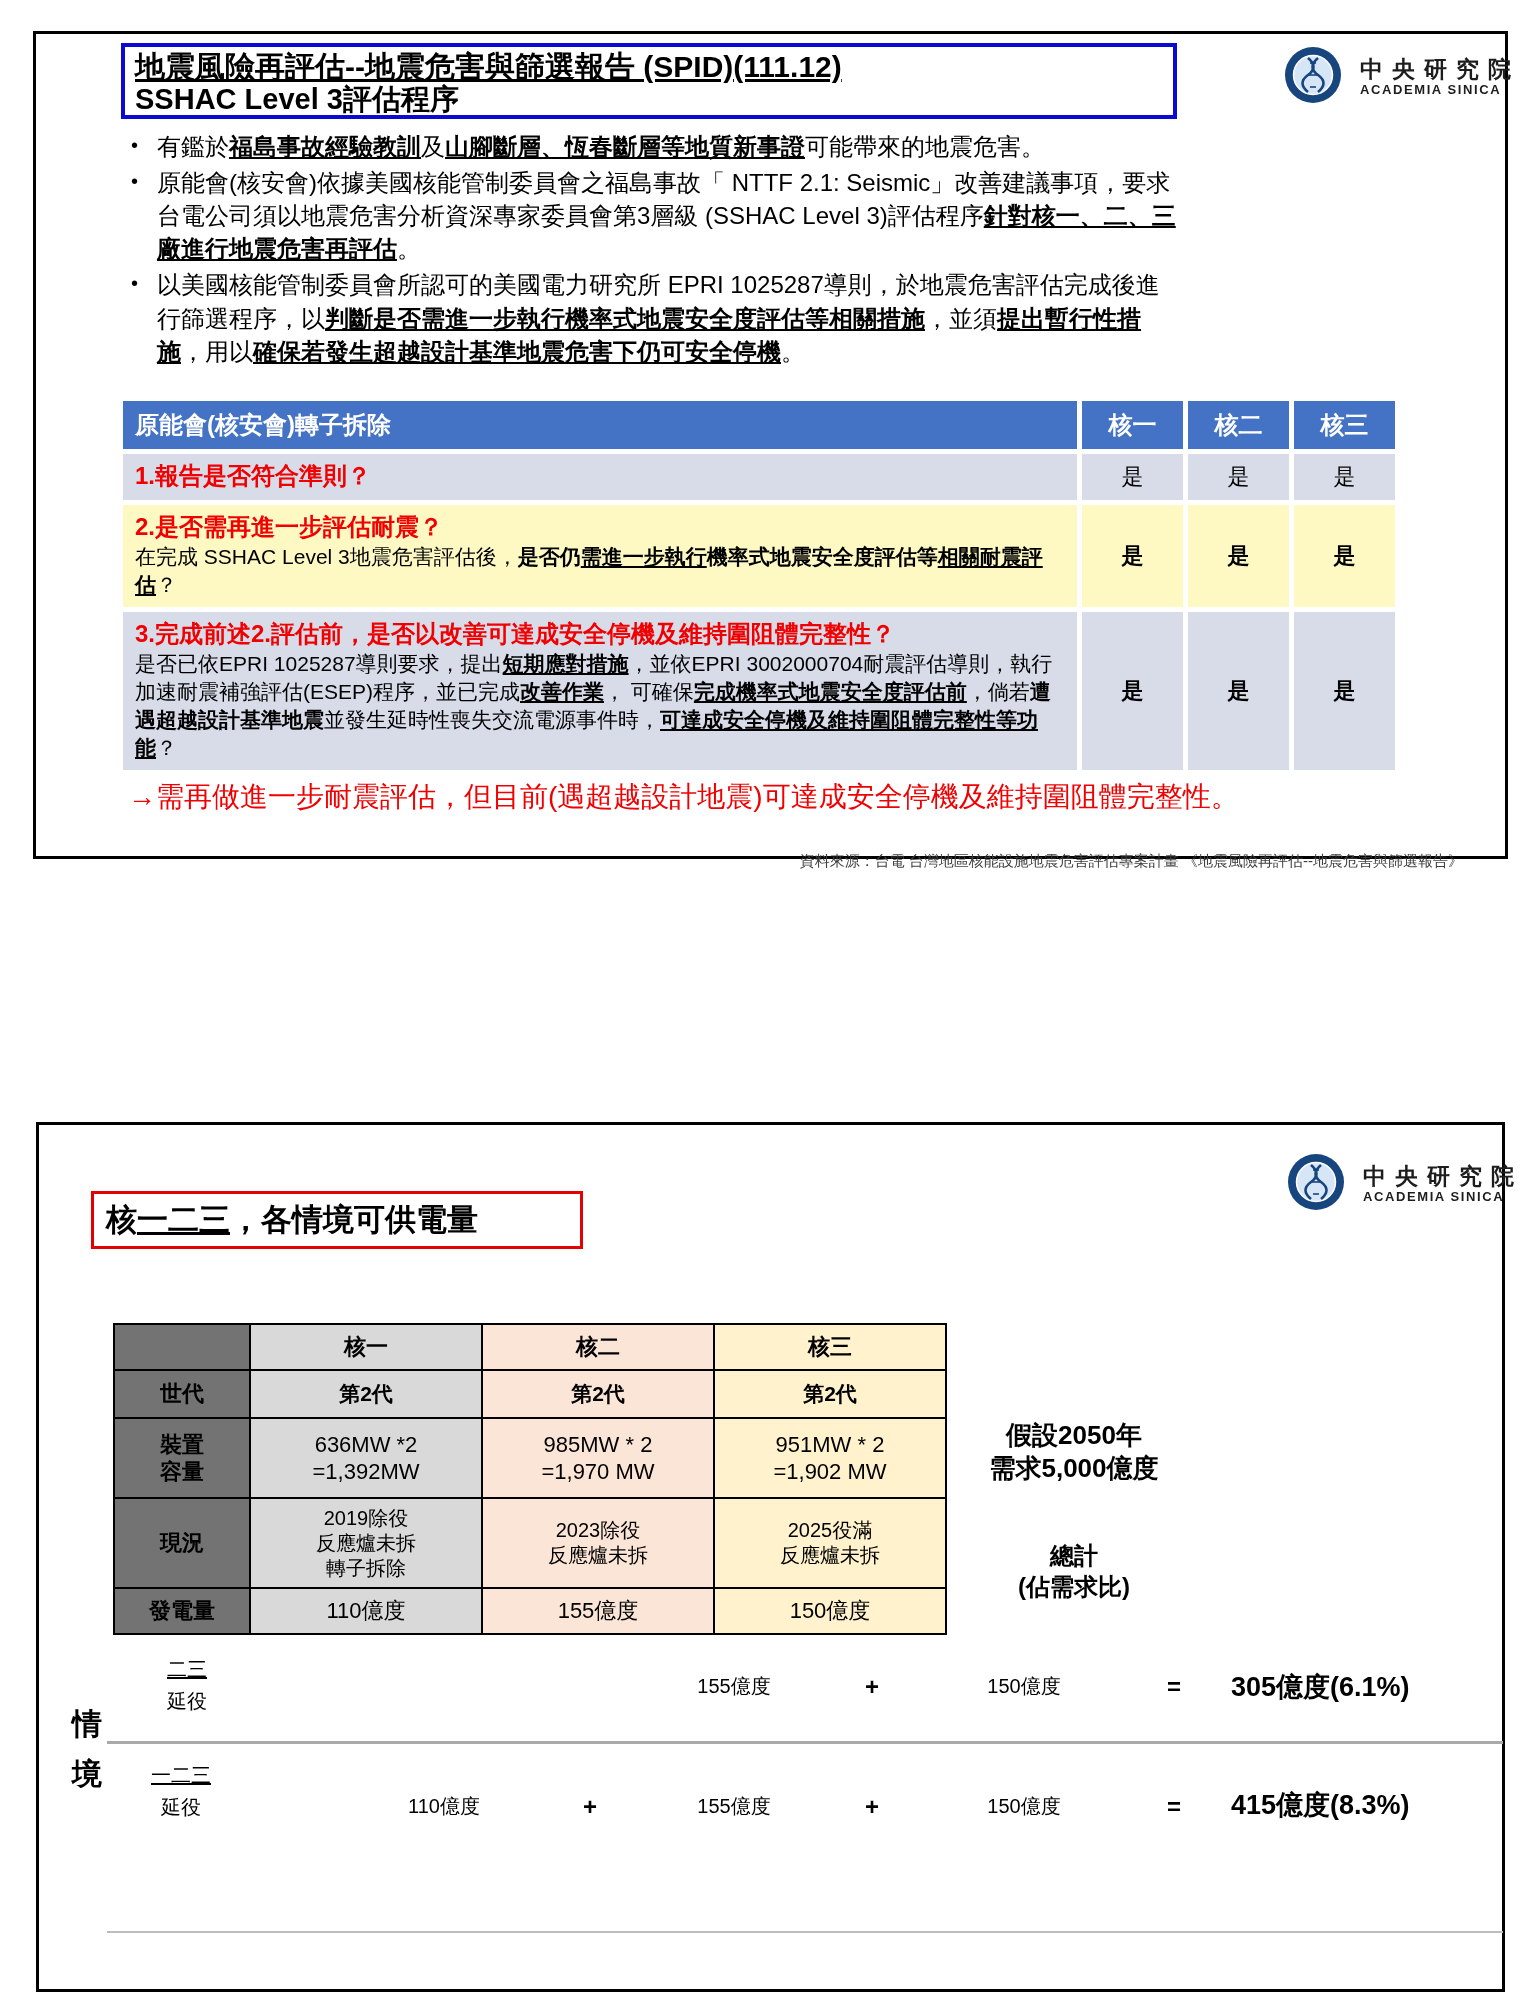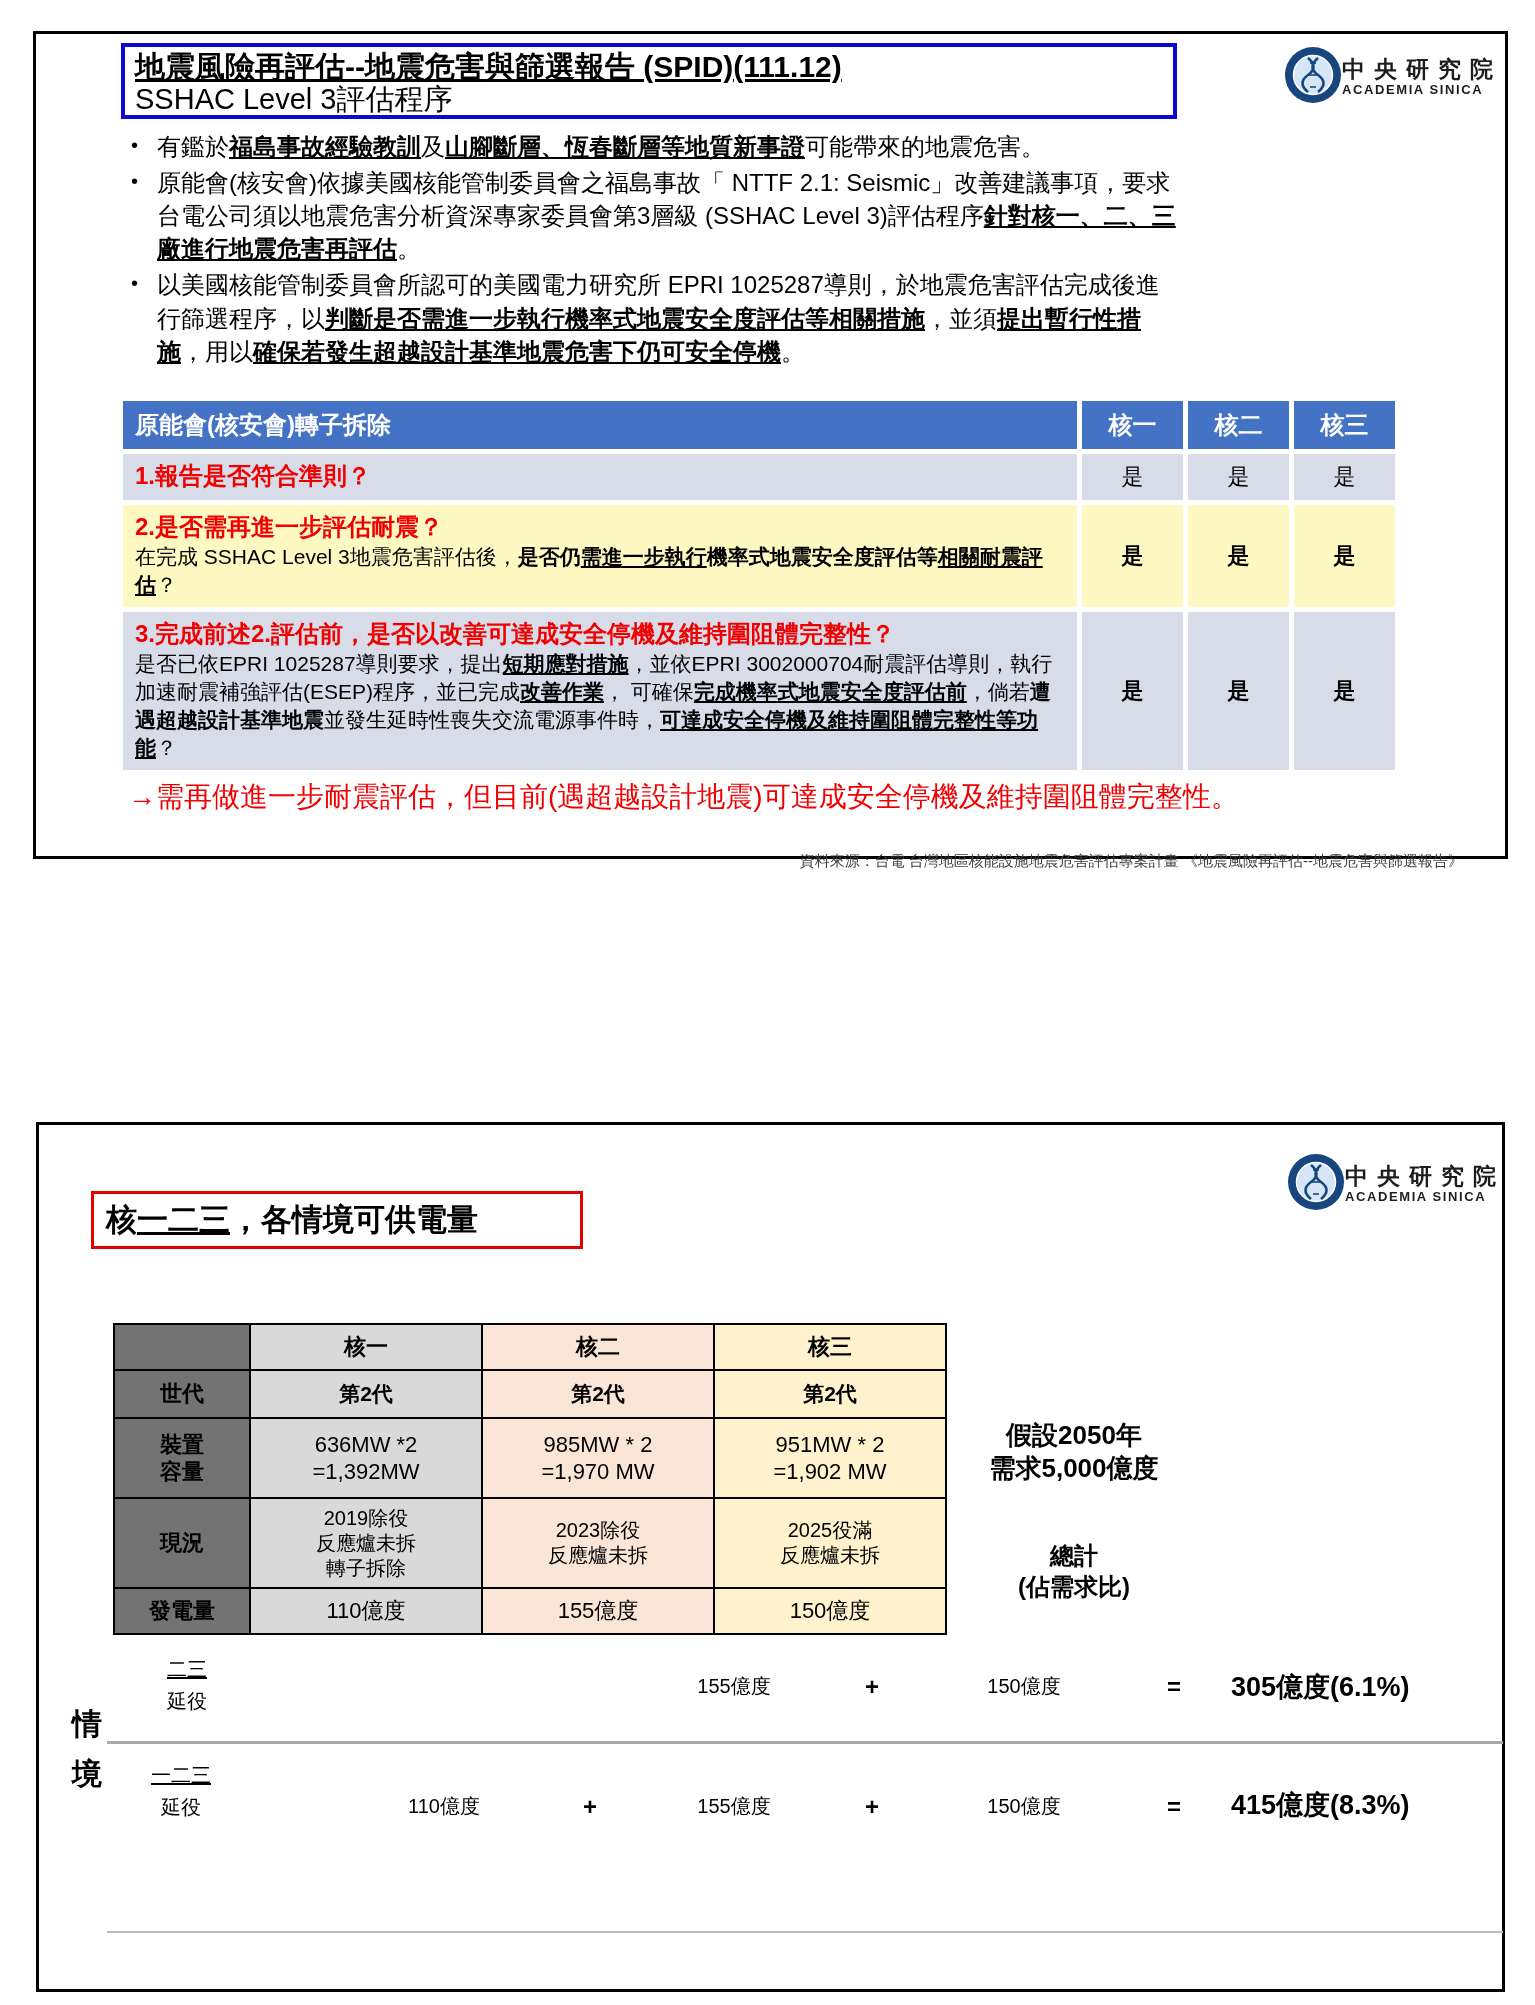--- a/index.html
+++ b/index.html
@@ -5,28 +5,28 @@
   html,body{margin:0;padding:0;background:#ffffff;}
   body{font-family:"Liberation Sans","DejaVu Sans",sans-serif;color:#000;}
   #page{position:relative;width:1535px;height:2005px;background:#fff;overflow:hidden;}
   .slide{position:absolute;background:#fff;border:3px solid #000;}
   #slide1{left:33px;top:31px;width:1469px;height:822px;}
   #slide2{left:36px;top:1122px;width:1463px;height:864px;}
   .b{font-weight:bold;}
   .u{text-decoration:underline;}
 
   
-  .logo{position:absolute;display:flex;align-items:center;gap:0;}
+  .logo{position:absolute;display:flex;align-items:center;gap:18px;}
   .logo-zh{font-size:23px;font-weight:bold;letter-spacing:9px;color:#1d1d1d;line-height:1.1;white-space:nowrap;}
   .logo-en{font-size:13px;font-weight:bold;letter-spacing:1.6px;color:#1d1d1d;white-space:nowrap;}
 
   
   .title-box{position:absolute;left:85px;top:9px;width:1056px;height:76px;border:4px solid #0a0ad2;padding:2px 0 16px 10px;box-sizing:border-box;}
   .title-line1{font-size:30px;font-weight:bold;text-decoration:underline;line-height:1.18;white-space:nowrap;}
-  .title-line2{font-size:29px;font-weight:normal;line-height:1.1;}
+  .title-line2{font-size:29px;font-weight:bold;line-height:1.1;}
   .bullets{position:absolute;left:95px;top:96px;width:1050px;}
   .bullet{display:flex;font-size:24px;line-height:1.38;margin-bottom:3px;}
   .bullet .dot{width:26px;flex:none;font-size:20px;padding-top:2px;}
   .bullet .txt{flex:1;}
 
   .t1{position:absolute;left:87px;top:367px;width:1272px;display:grid;grid-template-columns:1fr 101px 101px 101px;gap:5px;}
   .t1 .hcell{background:#4472c4;color:#fff;font-weight:bold;font-size:24px;display:flex;align-items:center;}
   .t1 .hmain{padding:8px 12px;justify-content:flex-start;}
   .t1 .hcol{justify-content:center;}
   .t1 .q{padding:7px 12px 9px;}

